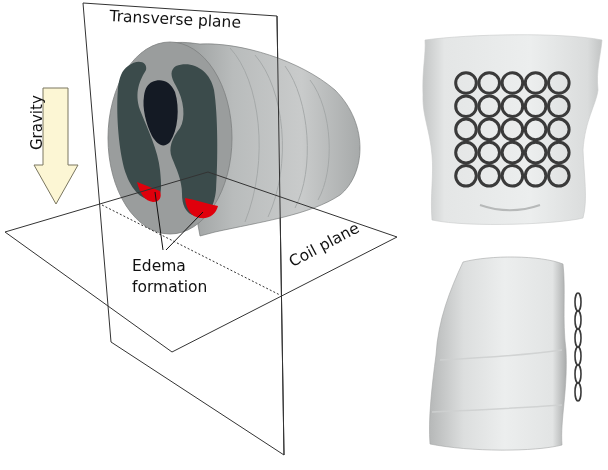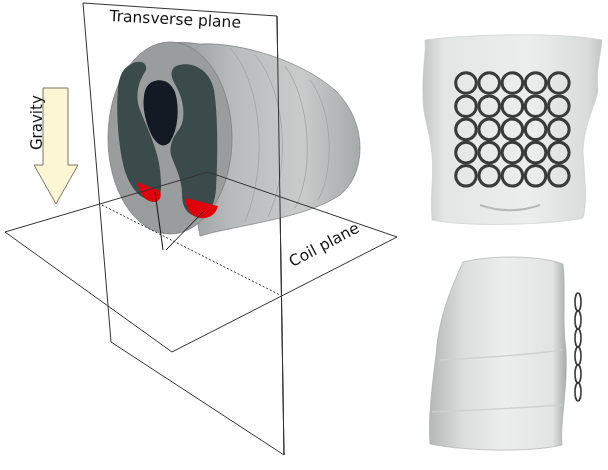--- a/index.html
+++ b/index.html
@@ -127,14 +127,18 @@
         <ellipse cx="578" cy="338" rx="3" ry="9"></ellipse>
         <ellipse cx="578" cy="356" rx="3" ry="9"></ellipse>
         <ellipse cx="578" cy="374" rx="3" ry="9"></ellipse>
         <ellipse cx="578" cy="392" rx="3" ry="9"></ellipse>
       </g>
     </g>
   </svg>
 
   <div class="lbl" id="lbl-transverse">Transverse plane</div>
   <div class="lbl" id="lbl-coil">Coil plane</div>
+  <div class="lbl" id="lbl-edema">
+    <div>Edema</div>
+    <div>formation</div>
+  </div>
   <div class="lbl" id="lbl-gravity">Gravity</div>
 </div>
 
 </body></html>

